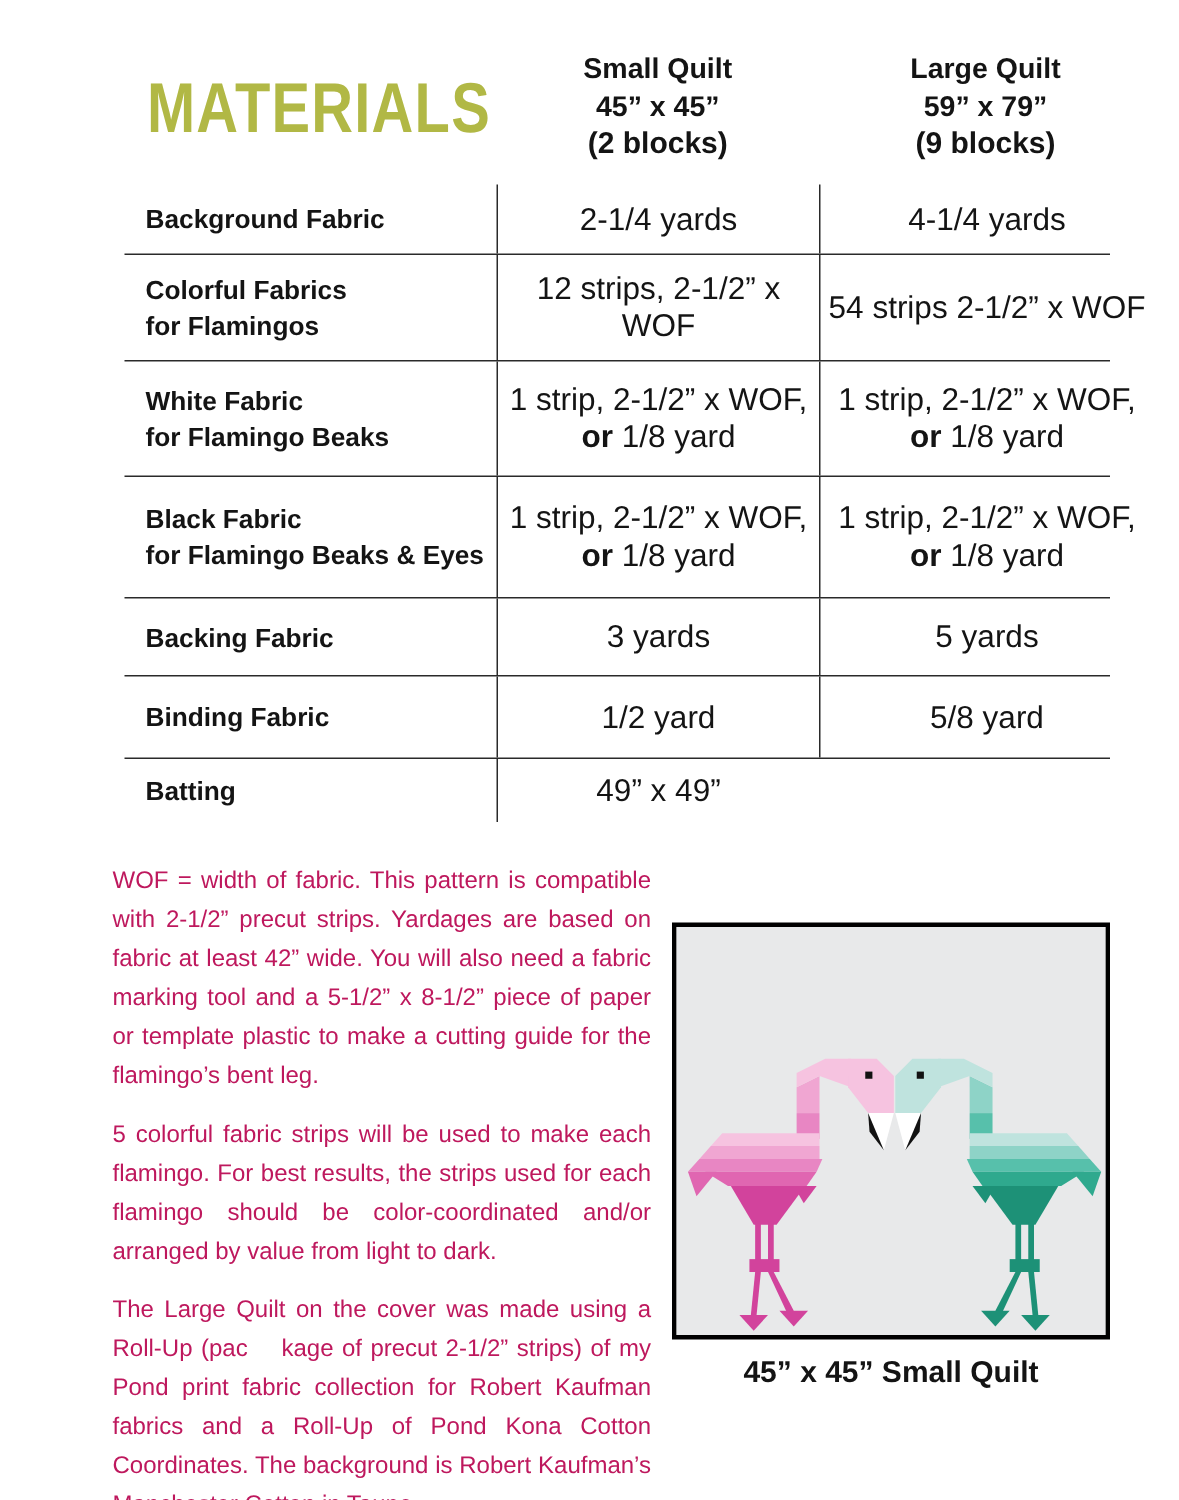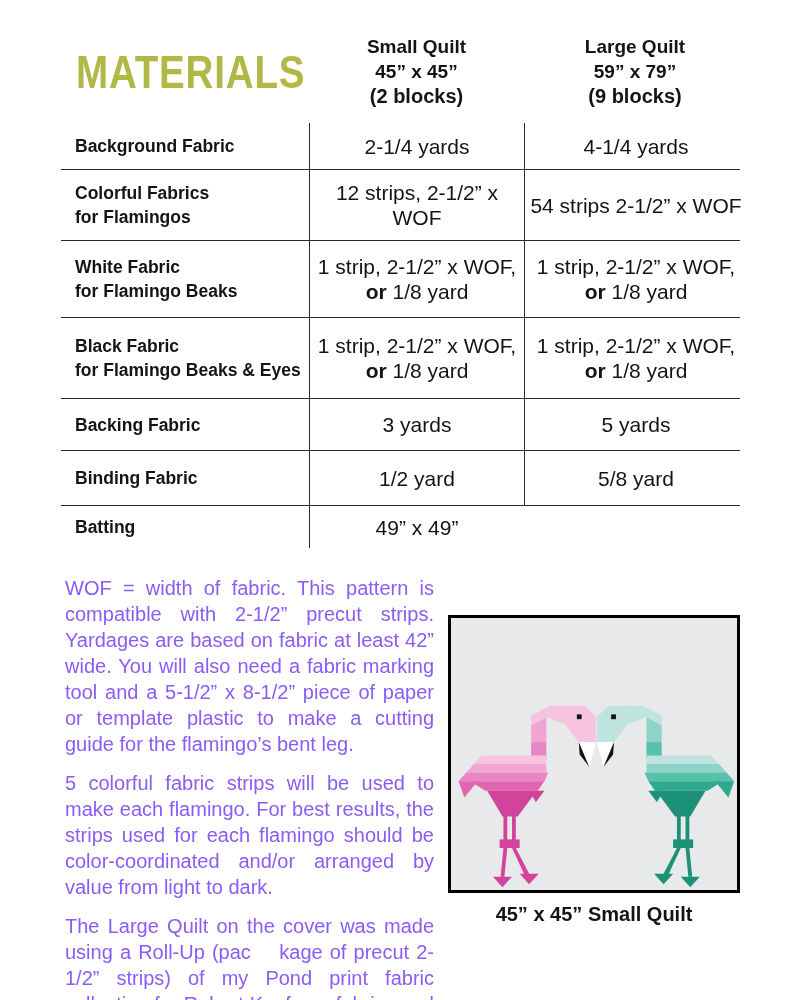--- a/index.html
+++ b/index.html
@@ -1,21 +1,21 @@
 <!DOCTYPE html>
 <html><head>
 <meta charset="utf-8">
 <style>
   html,body{margin:0;padding:0;}
   body{
     width:786px;height:1000px;background:#ffffff;
     font-family:"Liberation Sans", sans-serif;color:#141414;
     overflow:hidden;
   }
-  .page{position:relative;width:786px;height:709px;box-sizing:border-box;padding:34px 46px 20px 53px;}
+  .page{position:relative;width:786px;height:709px;box-sizing:border-box;padding:34px 46px 20px 75px;}
 
   
   .hdr{display:grid;grid-template-columns:256px 215px 222px;align-items:center;margin-bottom:14px;}
   .title{
     font-size:47px;font-weight:bold;letter-spacing:1px;
     transform:scaleX(0.82);transform-origin:left center;
     padding-left:28px;white-space:nowrap;
   }
   .colhead{text-align:center;font-weight:bold;font-size:19px;line-height:25px;}
   .colhead .l3{font-size:20px;}
@@ -37,22 +37,22 @@
     display:flex;flex-direction:column;justify-content:center;align-items:center;
     text-align:center;font-size:21px;line-height:25px;padding:8px 4px;box-sizing:border-box;
   }
   .r1{min-height:46px;} .r2{min-height:70px;} .r3{min-height:76px;}
   .r4{min-height:80px;} .r5{min-height:51px;} .r6{min-height:54px;} .r7{min-height:42px;}
 
   
   .lower{display:flex;margin-top:27px;}
   .notes{width:424px;margin-right:14px;}
   .notes p{
-    margin:0 0 13px 12px;font-size:20px;line-height:26px;
-    text-align:justify;color:#8b5cf6;
+    margin:0 0 13px 0;font-size:16px;line-height:26px;
+    text-align:justify;color:#be185d;
   }
   .figwrap{width:292px;margin-top:40px;}
   .quilt{
     width:286px;height:272px;border:3px solid #000;box-sizing:content-box;
   }
   .caption{text-align:center;font-weight:bold;font-size:20px;margin-top:6px;}
 </style>
 </head>
 <body>
 

